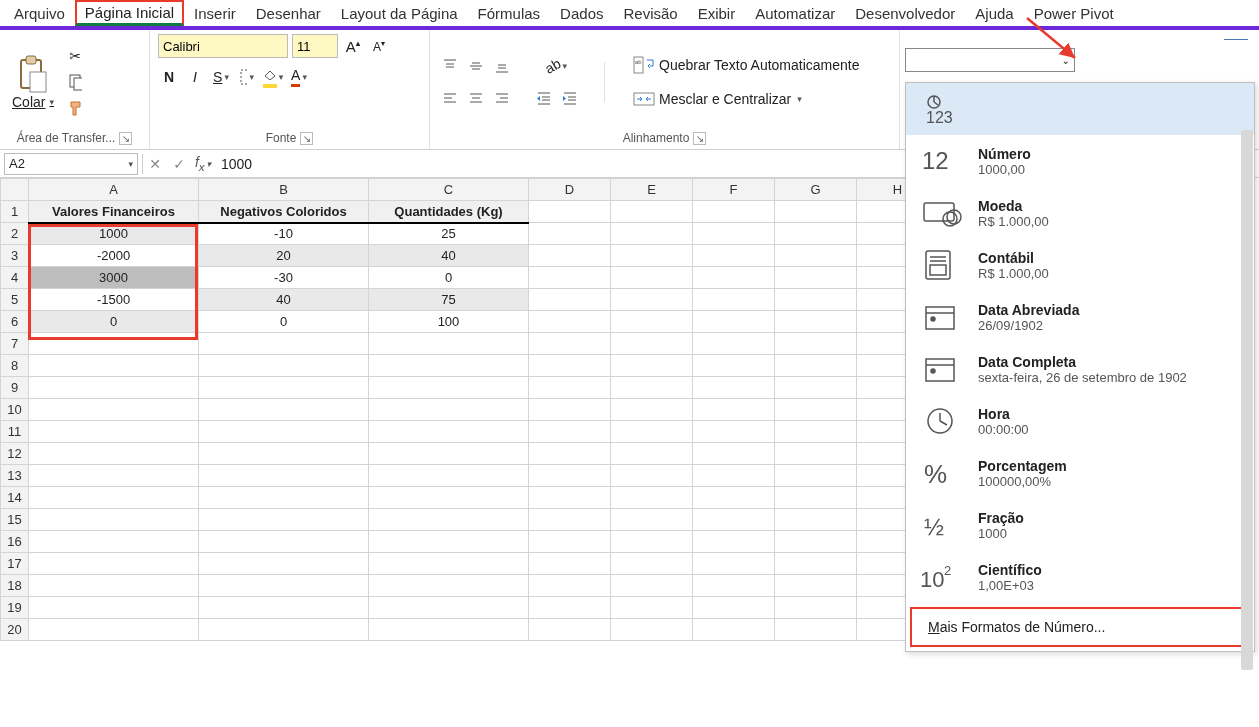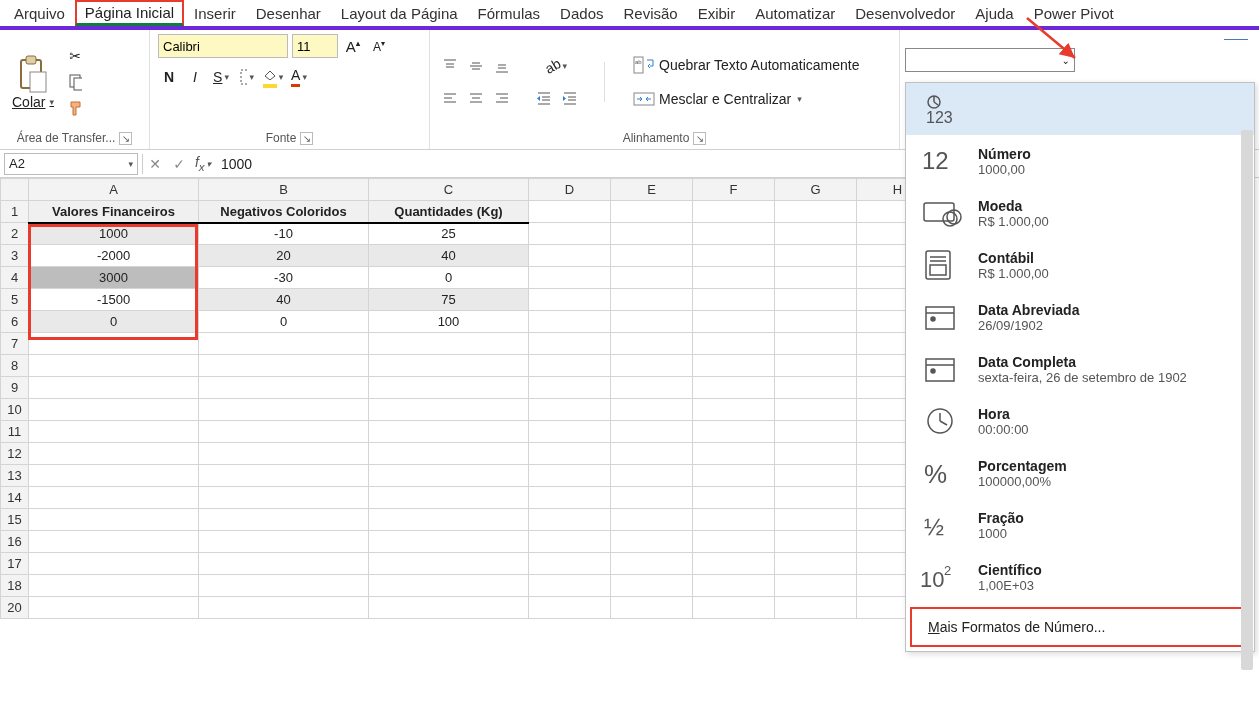--- a/index.html
+++ b/index.html
@@ -518,20 +518,31 @@
           <td></td>
           <td></td>
           <td></td>
           <td></td>
           <td></td>
           <td></td>
           <td></td>
           <td></td>
         </tr>
         <tr>
+          <th>19</th>
+          <td></td>
+          <td></td>
+          <td></td>
+          <td></td>
+          <td></td>
+          <td></td>
+          <td></td>
+          <td></td>
+        </tr>
+        <tr>
           <th>20</th>
           <td></td>
           <td></td>
           <td></td>
           <td></td>
           <td></td>
           <td></td>
           <td></td>
           <td></td>
         </tr>

